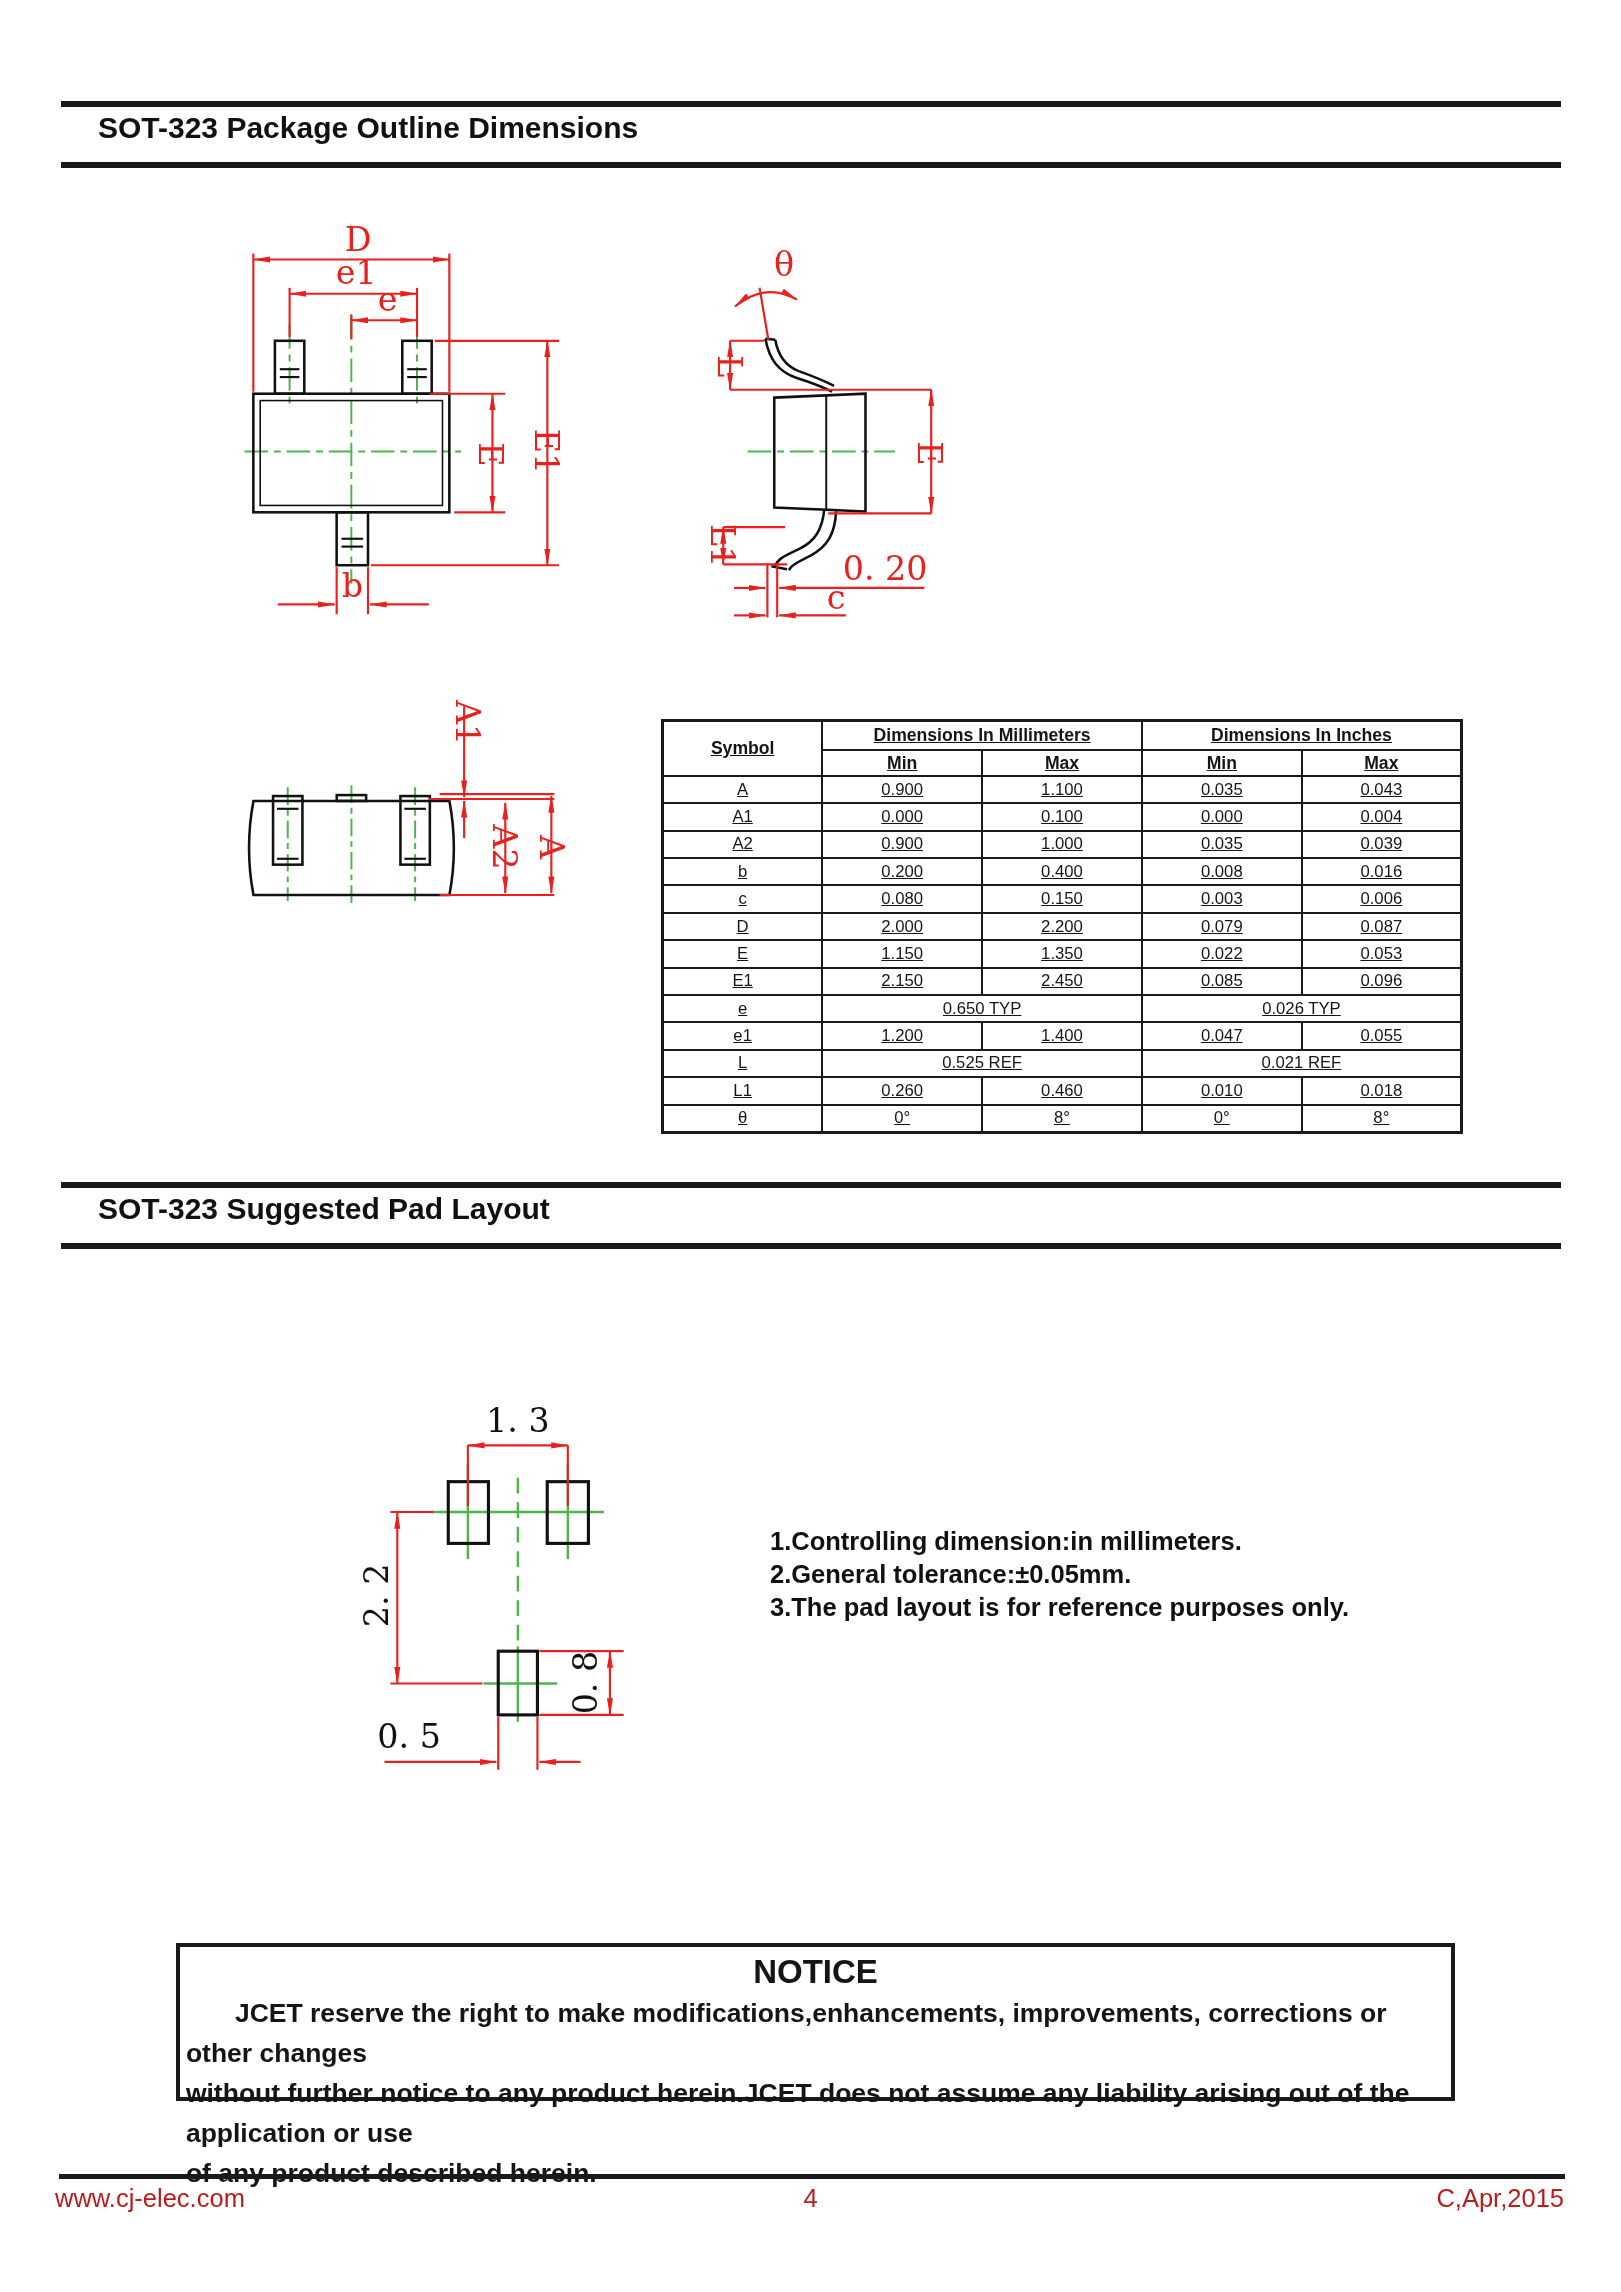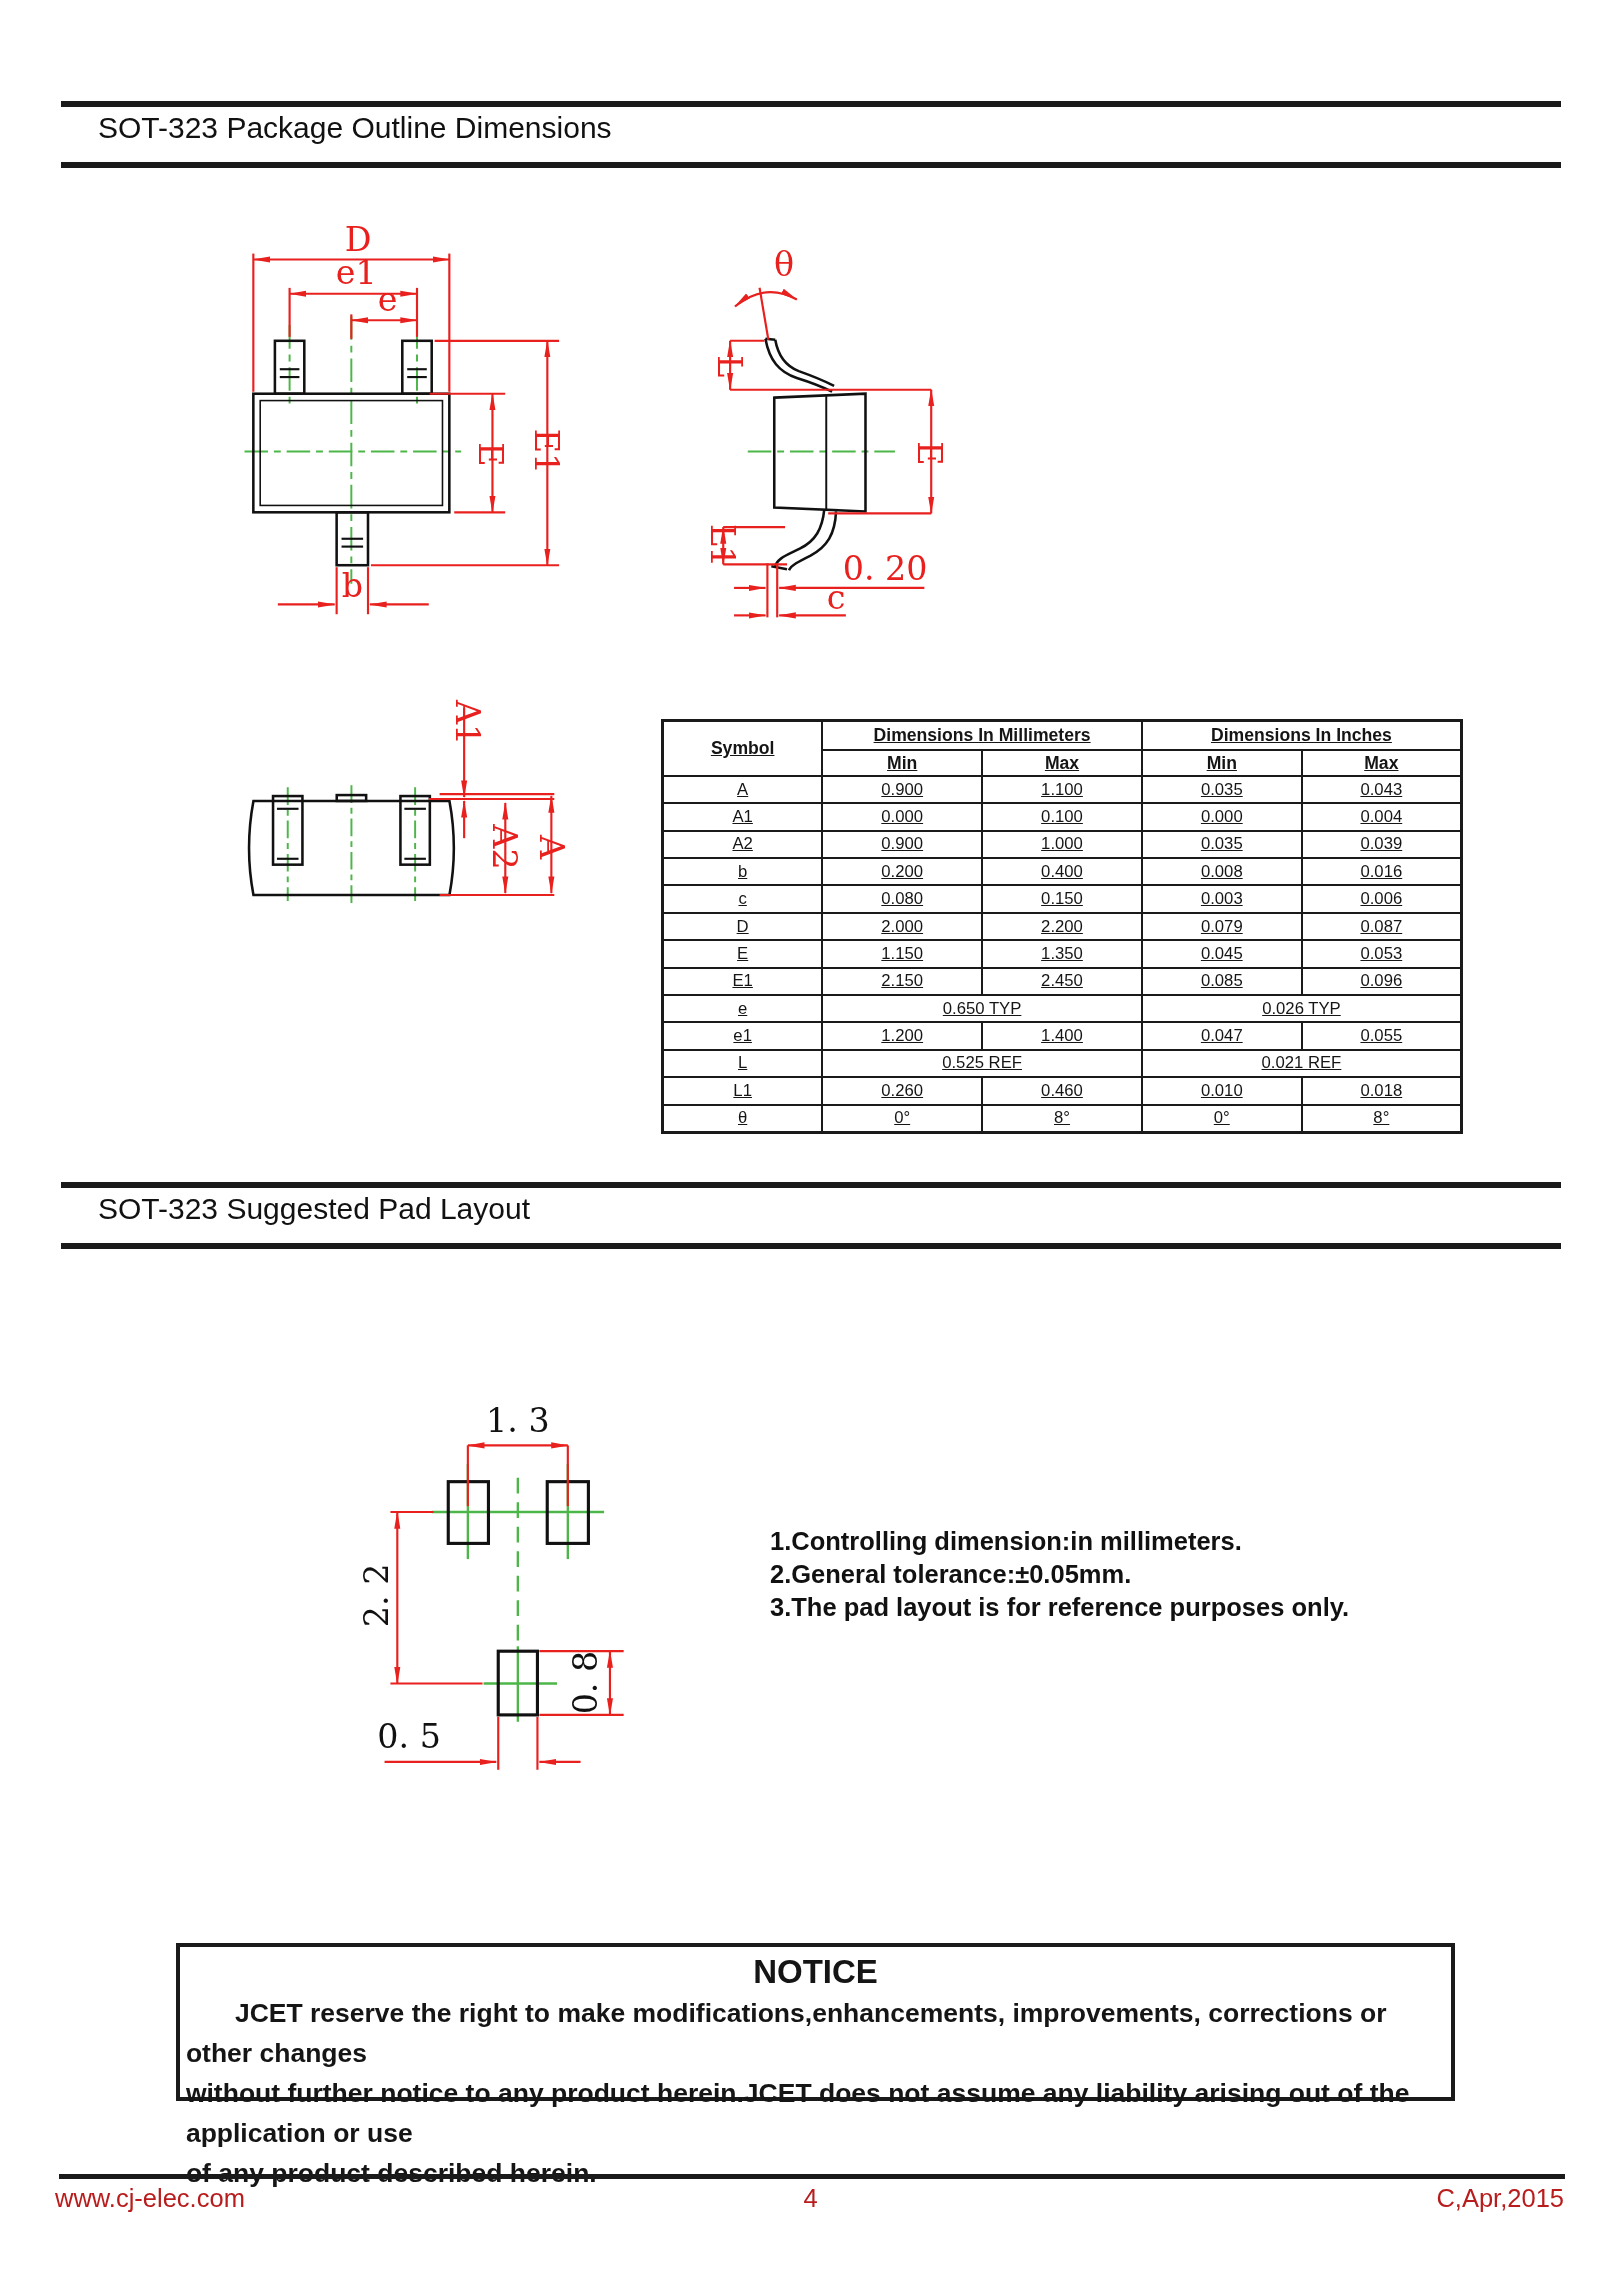--- a/index.html
+++ b/index.html
@@ -1,20 +1,20 @@
 <!DOCTYPE html>
 <html><head>
 <meta charset="utf-8">
 <style>
   html,body{margin:0;padding:0;background:#888;}
   #page{position:relative;width:1621px;height:2293px;background:#ffffff;
         font-family:"Liberation Sans",sans-serif;color:#151515;overflow:hidden;}
   .abs{position:absolute;}
   .rule{position:absolute;left:61px;width:1500px;height:5.9px;background:#1a1a1a;}
-  .sec-title{position:absolute;left:98px;margin:0;font-size:30px;font-weight:normal;
+  .sec-title{position:absolute;left:98px;margin:0;font-size:30px;font-weight:bold;
              font-family:"Liberation Sans",sans-serif;color:#111;}
   
   table.dims{position:absolute;left:661px;top:719px;width:802px;border-collapse:collapse;
              table-layout:fixed;border:3.9px solid #1a1a1a;background:#fff;text-decoration:underline;}
   .dims th,.dims td{border:2px solid #1a1a1a;border-top-width:2.9px;border-bottom-width:2.9px;
              text-align:center;vertical-align:middle;padding:0;overflow:hidden;white-space:nowrap;}
   .dims thead tr.r1 th{height:27.4px;font-size:17.6px;font-weight:bold;}
   .dims thead tr.r2 th{height:23.5px;font-size:17.6px;font-weight:bold;margin-left:48px;}
   .dims tbody td{height:25.4px;font-size:16.7px;font-weight:400;}
   
@@ -231,21 +231,21 @@
           <td colspan="1">D</td>
           <td colspan="1">2.000</td>
           <td colspan="1">2.200</td>
           <td colspan="1">0.079</td>
           <td colspan="1">0.087</td>
         </tr>
         <tr>
           <td colspan="1">E</td>
           <td colspan="1">1.150</td>
           <td colspan="1">1.350</td>
-          <td colspan="1">0.045</td>
+          <td colspan="1">0.022</td>
           <td colspan="1">0.053</td>
         </tr>
         <tr>
           <td colspan="1">E1</td>
           <td colspan="1">2.150</td>
           <td colspan="1">2.450</td>
           <td colspan="1">0.085</td>
           <td colspan="1">0.096</td>
         </tr>
         <tr>

